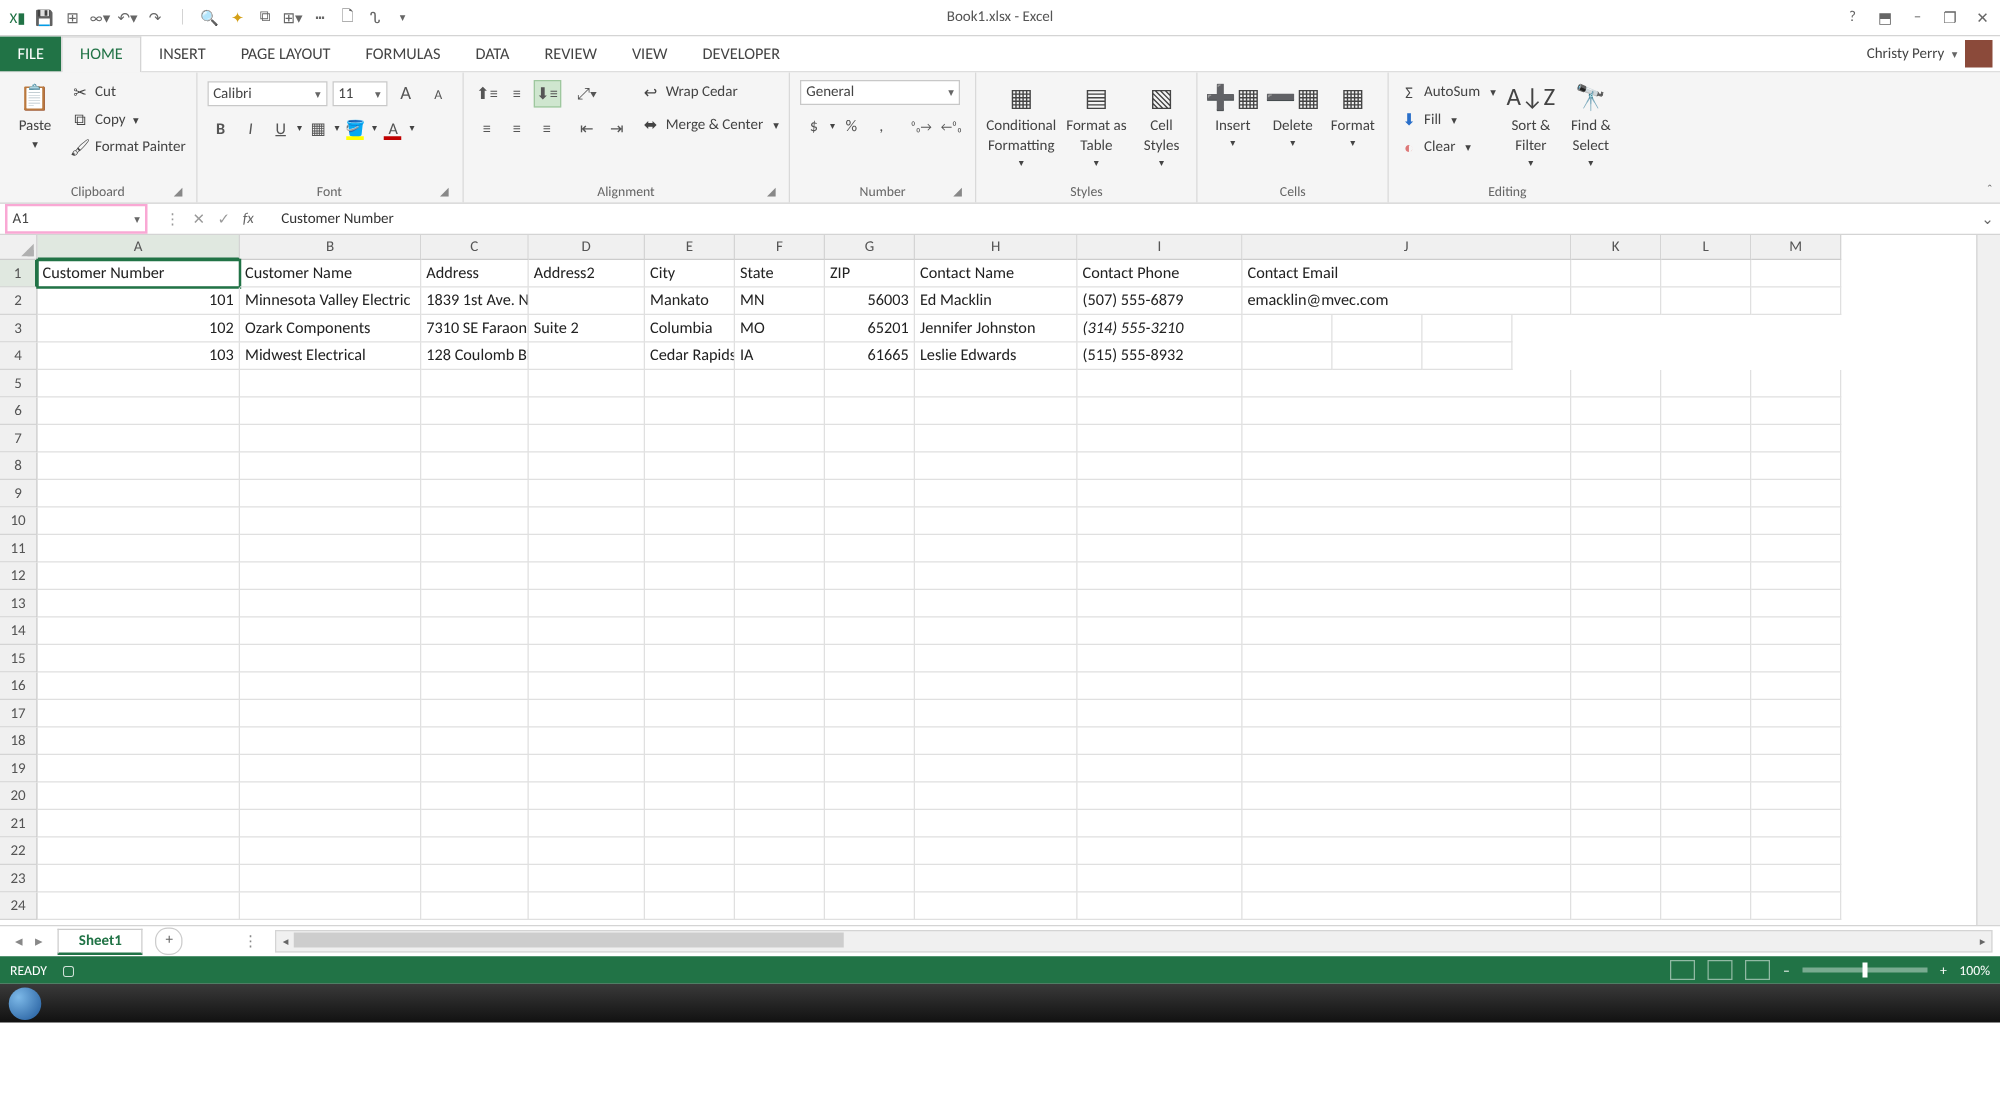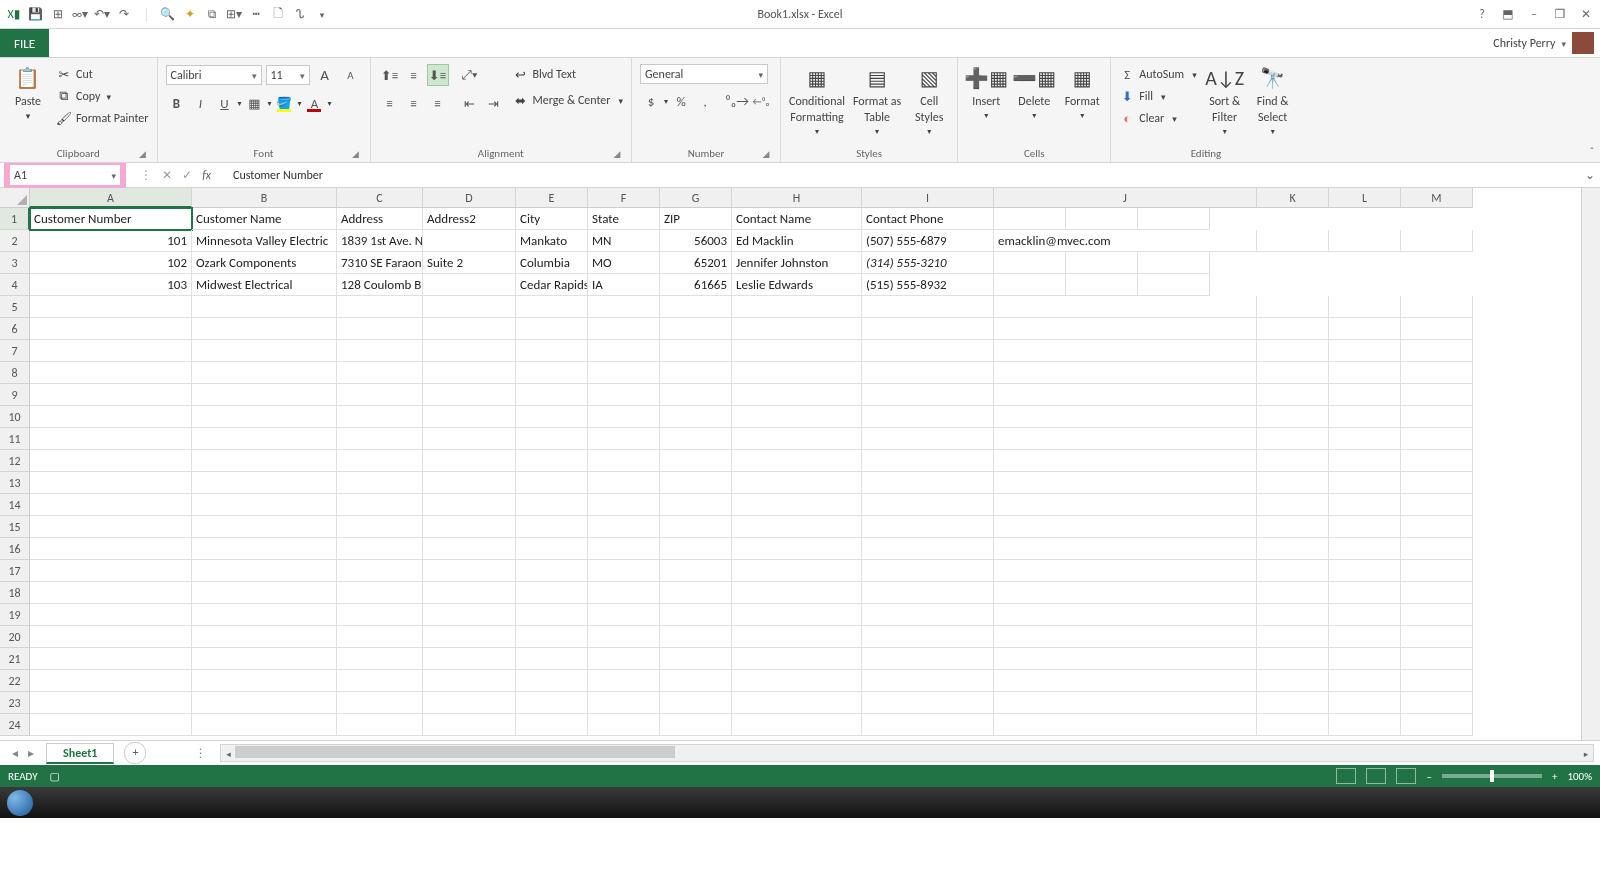--- a/index.html
+++ b/index.html
@@ -25,21 +25,21 @@
 .smallrow{display:flex;align-items:center;gap:4px;font-size:12px;color:#444;height:20px}
 .smallico{width:16px;height:16px;display:flex;align-items:center;justify-content:center;font-size:13px}
 .stack{display:flex;flex-direction:column;gap:2px}
 .combo{height:20px;border:1px solid #c8c8c8;background:#fff;display:flex;align-items:center;padding:0 4px;font-size:12px;box-sizing:border-box}
 .combo .arrow{margin-left:auto;font-size:9px;color:#666}
 .btnrow{display:flex;gap:2px}
 .rbtn{width:20px;height:20px;border:1px solid transparent;display:flex;align-items:center;justify-content:center;font-size:13px;color:#555}
 .rbtn.hl{background:#cfe6cf;border:1px solid #9ec79e}
 .collapse{position:absolute;right:6px;bottom:4px;color:#666;font-size:11px}
 .namebox-row{height:24px;border-bottom:1px solid #d4d4d4;display:flex;align-items:center}
-.namebox{width:102px;height:20px;border:6px solid #f9a8d4;margin:0 0 0 4px;display:flex;align-items:center;padding:0 4px;font-size:12px}
+.namebox{width:102px;height:20px;border:2px solid #f9a8d4;margin:0 0 0 4px;display:flex;align-items:center;padding:0 4px;font-size:12px}
 .namebox .arrow{margin-left:auto;font-size:9px;color:#666}
 .fx-icons{display:flex;gap:10px;padding:0 14px;color:#999;align-items:center}
 .fx-icons .fx{font-style:italic;color:#666}
 .formula-input{flex:1;padding:0 8px;font-size:12px;color:#333}
 .fx-expand{width:20px;text-align:center;color:#666}
 .sheet-area{display:flex;height:552px}
 .colhdr-row{display:flex;height:20px}
 .corner{width:30px;height:20px;background:#f0f0f0;border-right:1px solid #ccc;border-bottom:1px solid #ccc;box-sizing:border-box;position:relative}
 .corner::after{content:"";position:absolute;right:2px;bottom:2px;border:5px solid transparent;border-right-color:#b0b0b0;border-bottom-color:#b0b0b0}
 .colhdr{height:20px;background:#f0f0f0;border-right:1px solid #d4d4d4;border-bottom:1px solid #ccc;box-sizing:border-box;text-align:center;font-size:12px;color:#555;line-height:20px}
@@ -95,20 +95,30 @@
     <span class="ico">?</span>
     <span class="ico">⬒</span>
     <span class="ico">–</span>
     <span class="ico">❐</span>
     <span class="ico">✕</span>
   </div>
 </div>
 
 <div class="tabs">
   <div class="tab file">FILE</div>
+  <div id="tab-container" style="display:flex">
+      <div class="tab active">HOME</div>
+      <div class="tab">INSERT</div>
+      <div class="tab">PAGE LAYOUT</div>
+      <div class="tab">FORMULAS</div>
+      <div class="tab">DATA</div>
+      <div class="tab">REVIEW</div>
+      <div class="tab">VIEW</div>
+      <div class="tab">DEVELOPER</div>
+    </div>
   <div class="user-area">
     <span>Christy Perry</span>
     <span style="font-size:9px;color:#666">▾</span>
     <div class="avatar"></div>
   </div>
 </div>
 
 <div class="ribbon">
 
   <div class="group">
@@ -182,21 +192,21 @@
           <span class="rbtn">≡</span>
           <span class="rbtn">≡</span>
           <span style="width:6px"></span>
           <span class="rbtn">⇤</span>
           <span class="rbtn">⇥</span>
         </div>
       </div>
       <div class="stack" style="gap:6px">
         <div class="smallrow">
             <span class="smallico">↩</span>
-            <span>Blvd Text</span>
+            <span>Wrap Cedar</span>
           </div>
         <div class="smallrow">
             <span class="smallico">⬌</span>
             <span>Merge &amp; Center</span>
             <span style="font-size:9px;margin-left:4px">▾</span>
           </div>
       </div>
     </div>
     <div class="group-label"><span>Alignment</span><span class="dlaunch">◢</span></div>
   </div>
@@ -206,21 +216,21 @@
       <div class="combo" style="width:128px">
           <span>General</span>
           <span class="arrow">▾</span>
         </div>
       <div class="btnrow">
         <span class="rbtn">$</span>
           <span style="font-size:8px;align-self:center">▾</span>
         <span class="rbtn">%</span>
         <span class="rbtn">,</span>
         <span style="width:6px"></span>
-        <span class="rbtn" style="font-size:14px">⁰₀→</span>
+        <span class="rbtn" style="font-size:10px">⁰₀→</span>
         <span class="rbtn" style="font-size:10px">←⁰₀</span>
       </div>
     </div>
     <div class="group-label"><span>Number</span><span class="dlaunch">◢</span></div>
   </div>
 
   <div class="group">
     <div class="group-body">
       <div class="bigbtn">
           <div class="bigico">▦</div>
@@ -366,20 +376,21 @@
           <div class="gridrow">
             <div class="cell selected" style="width: 162px;">Customer Number</div>
             <div class="cell" style="width: 145px;">Customer Name</div>
             <div class="cell" style="width: 86px;">Address</div>
             <div class="cell" style="width: 93px;">Address2</div>
             <div class="cell" style="width: 72px;">City</div>
             <div class="cell" style="width: 72px;">State</div>
             <div class="cell" style="width: 72px;">ZIP</div>
             <div class="cell" style="width: 130px;">Contact Name</div>
             <div class="cell" style="width: 132px;">Contact Phone</div>
+            <div class="cell" style="width: 263px;">Contact Email</div>
             <div class="cell" style="width: 72px;"></div>
             <div class="cell" style="width: 72px;"></div>
             <div class="cell" style="width: 72px;"></div>
           </div>
           <div class="gridrow">
             <div class="cell num" style="width: 162px;">101</div>
             <div class="cell" style="width: 145px;">Minnesota Valley Electric</div>
             <div class="cell" style="width: 86px;">1839 1st Ave. N.</div>
             <div class="cell" style="width: 93px;"></div>
             <div class="cell" style="width: 72px;">Mankato</div>

